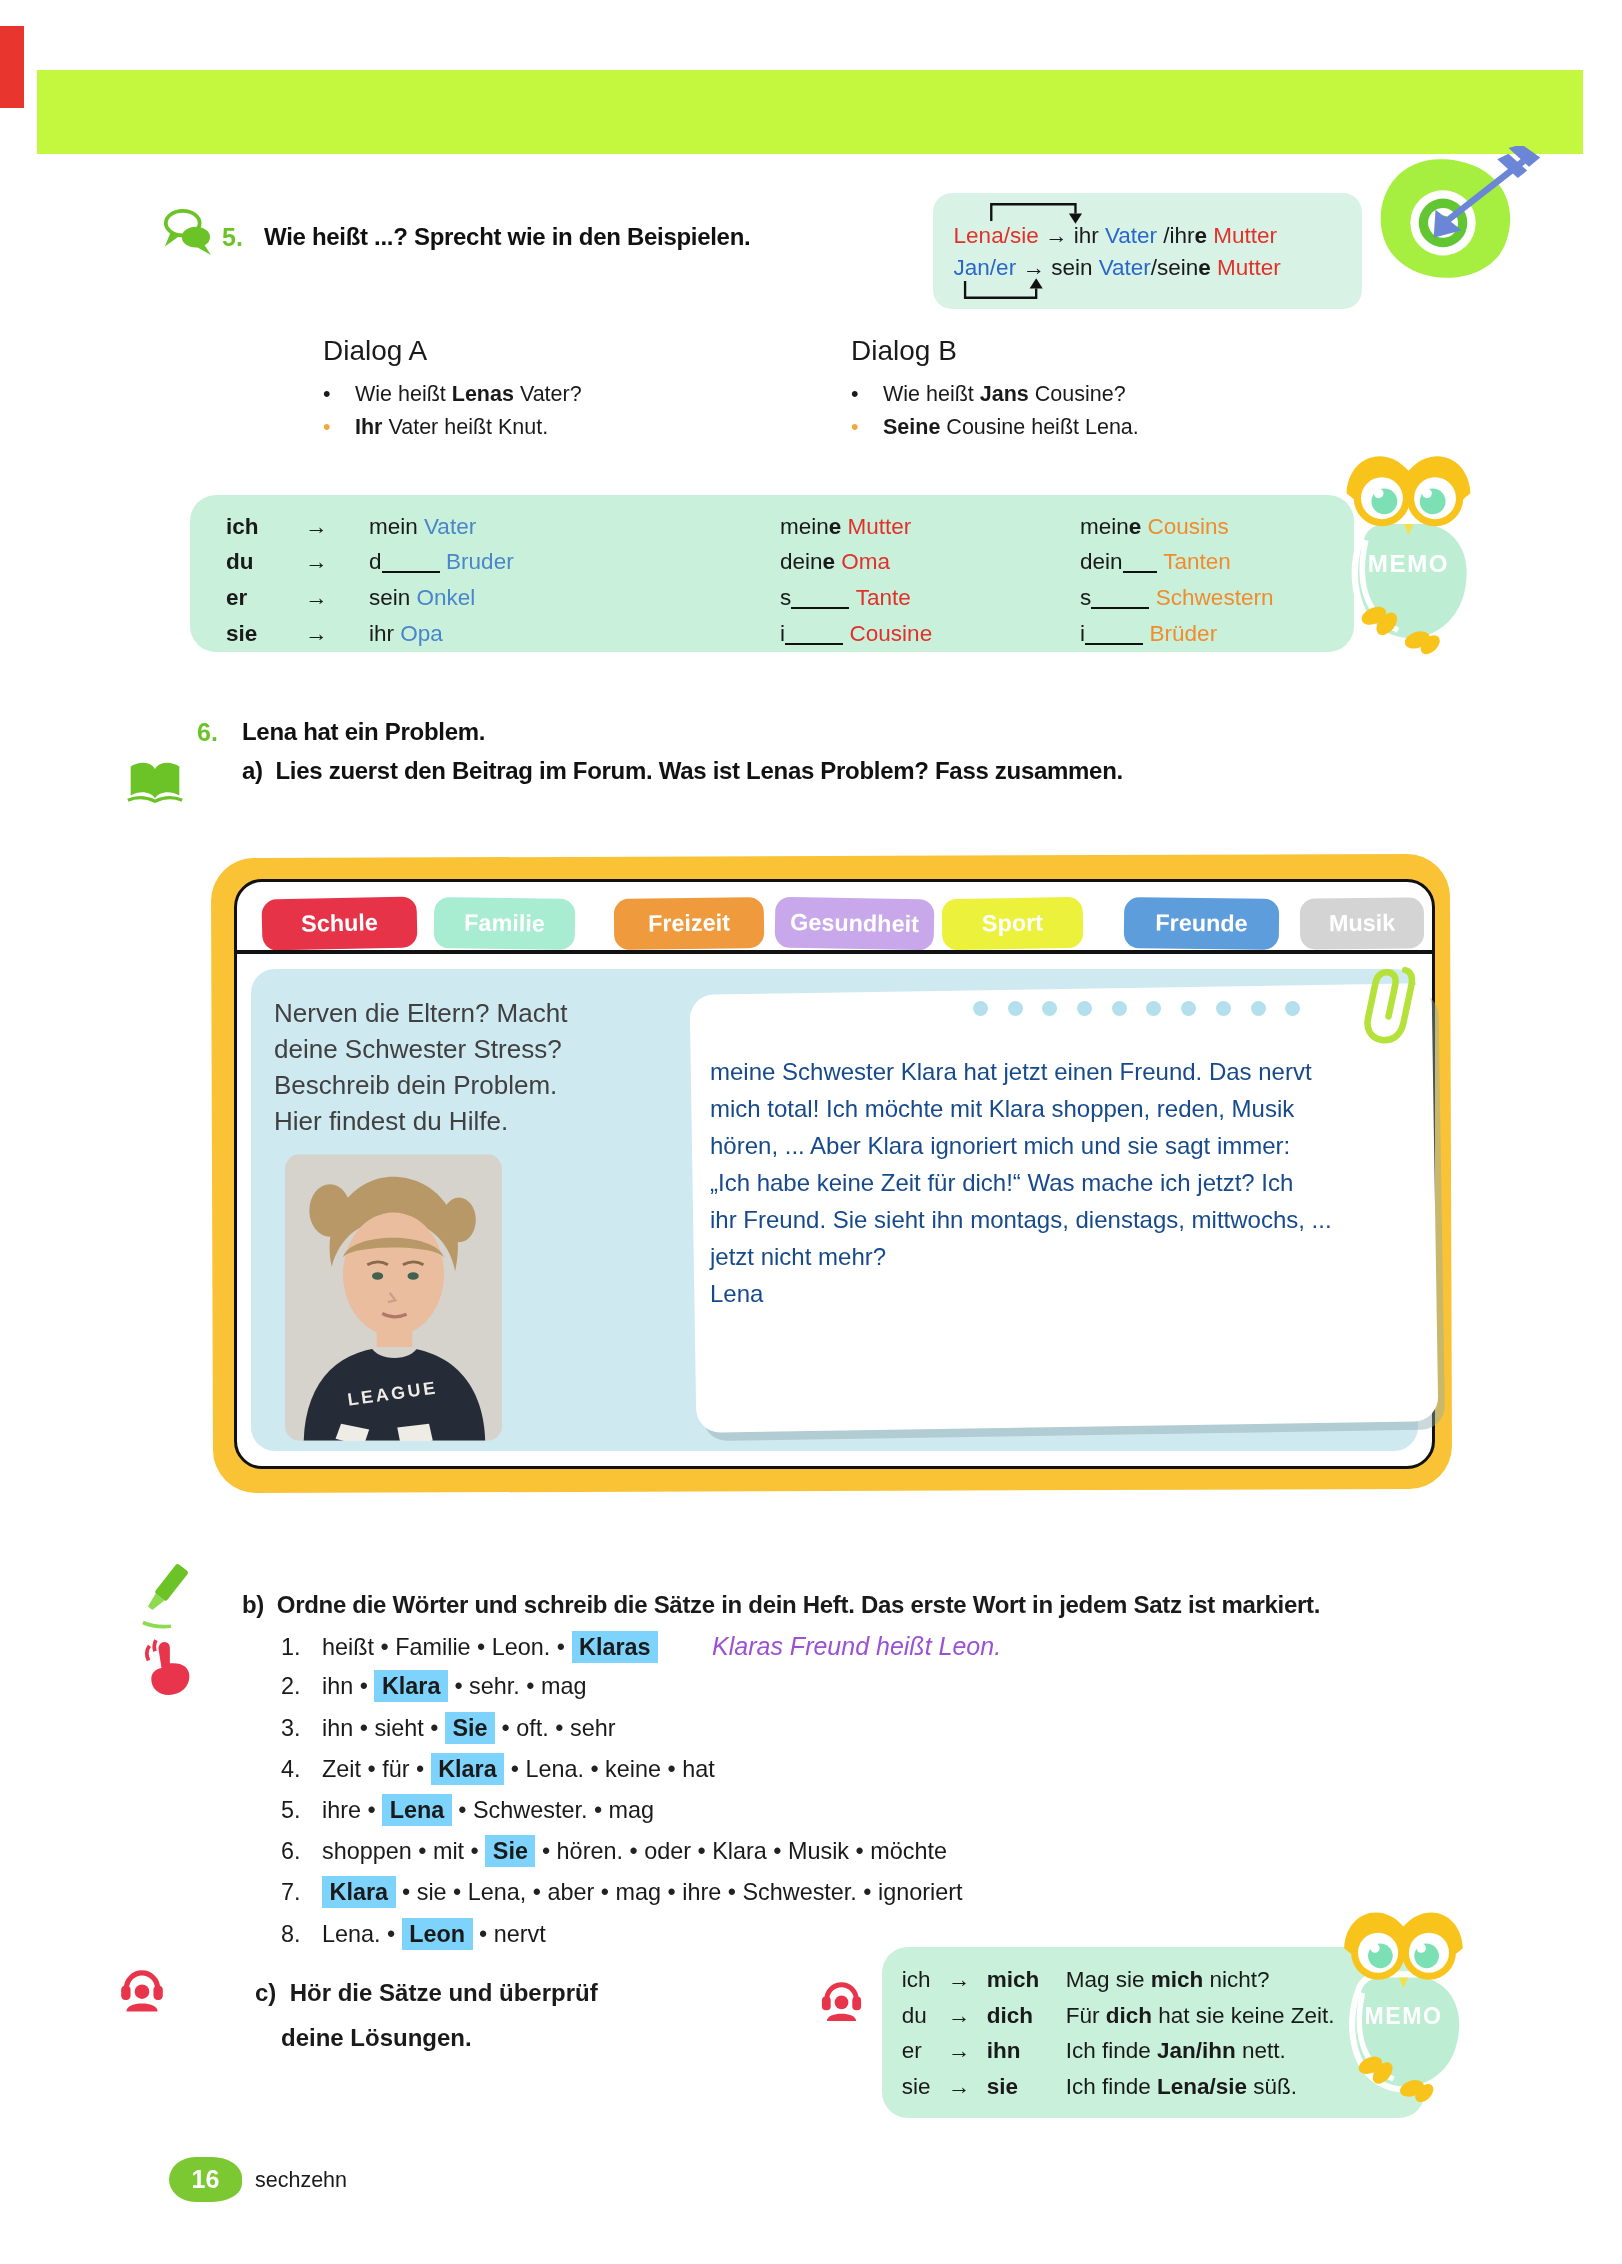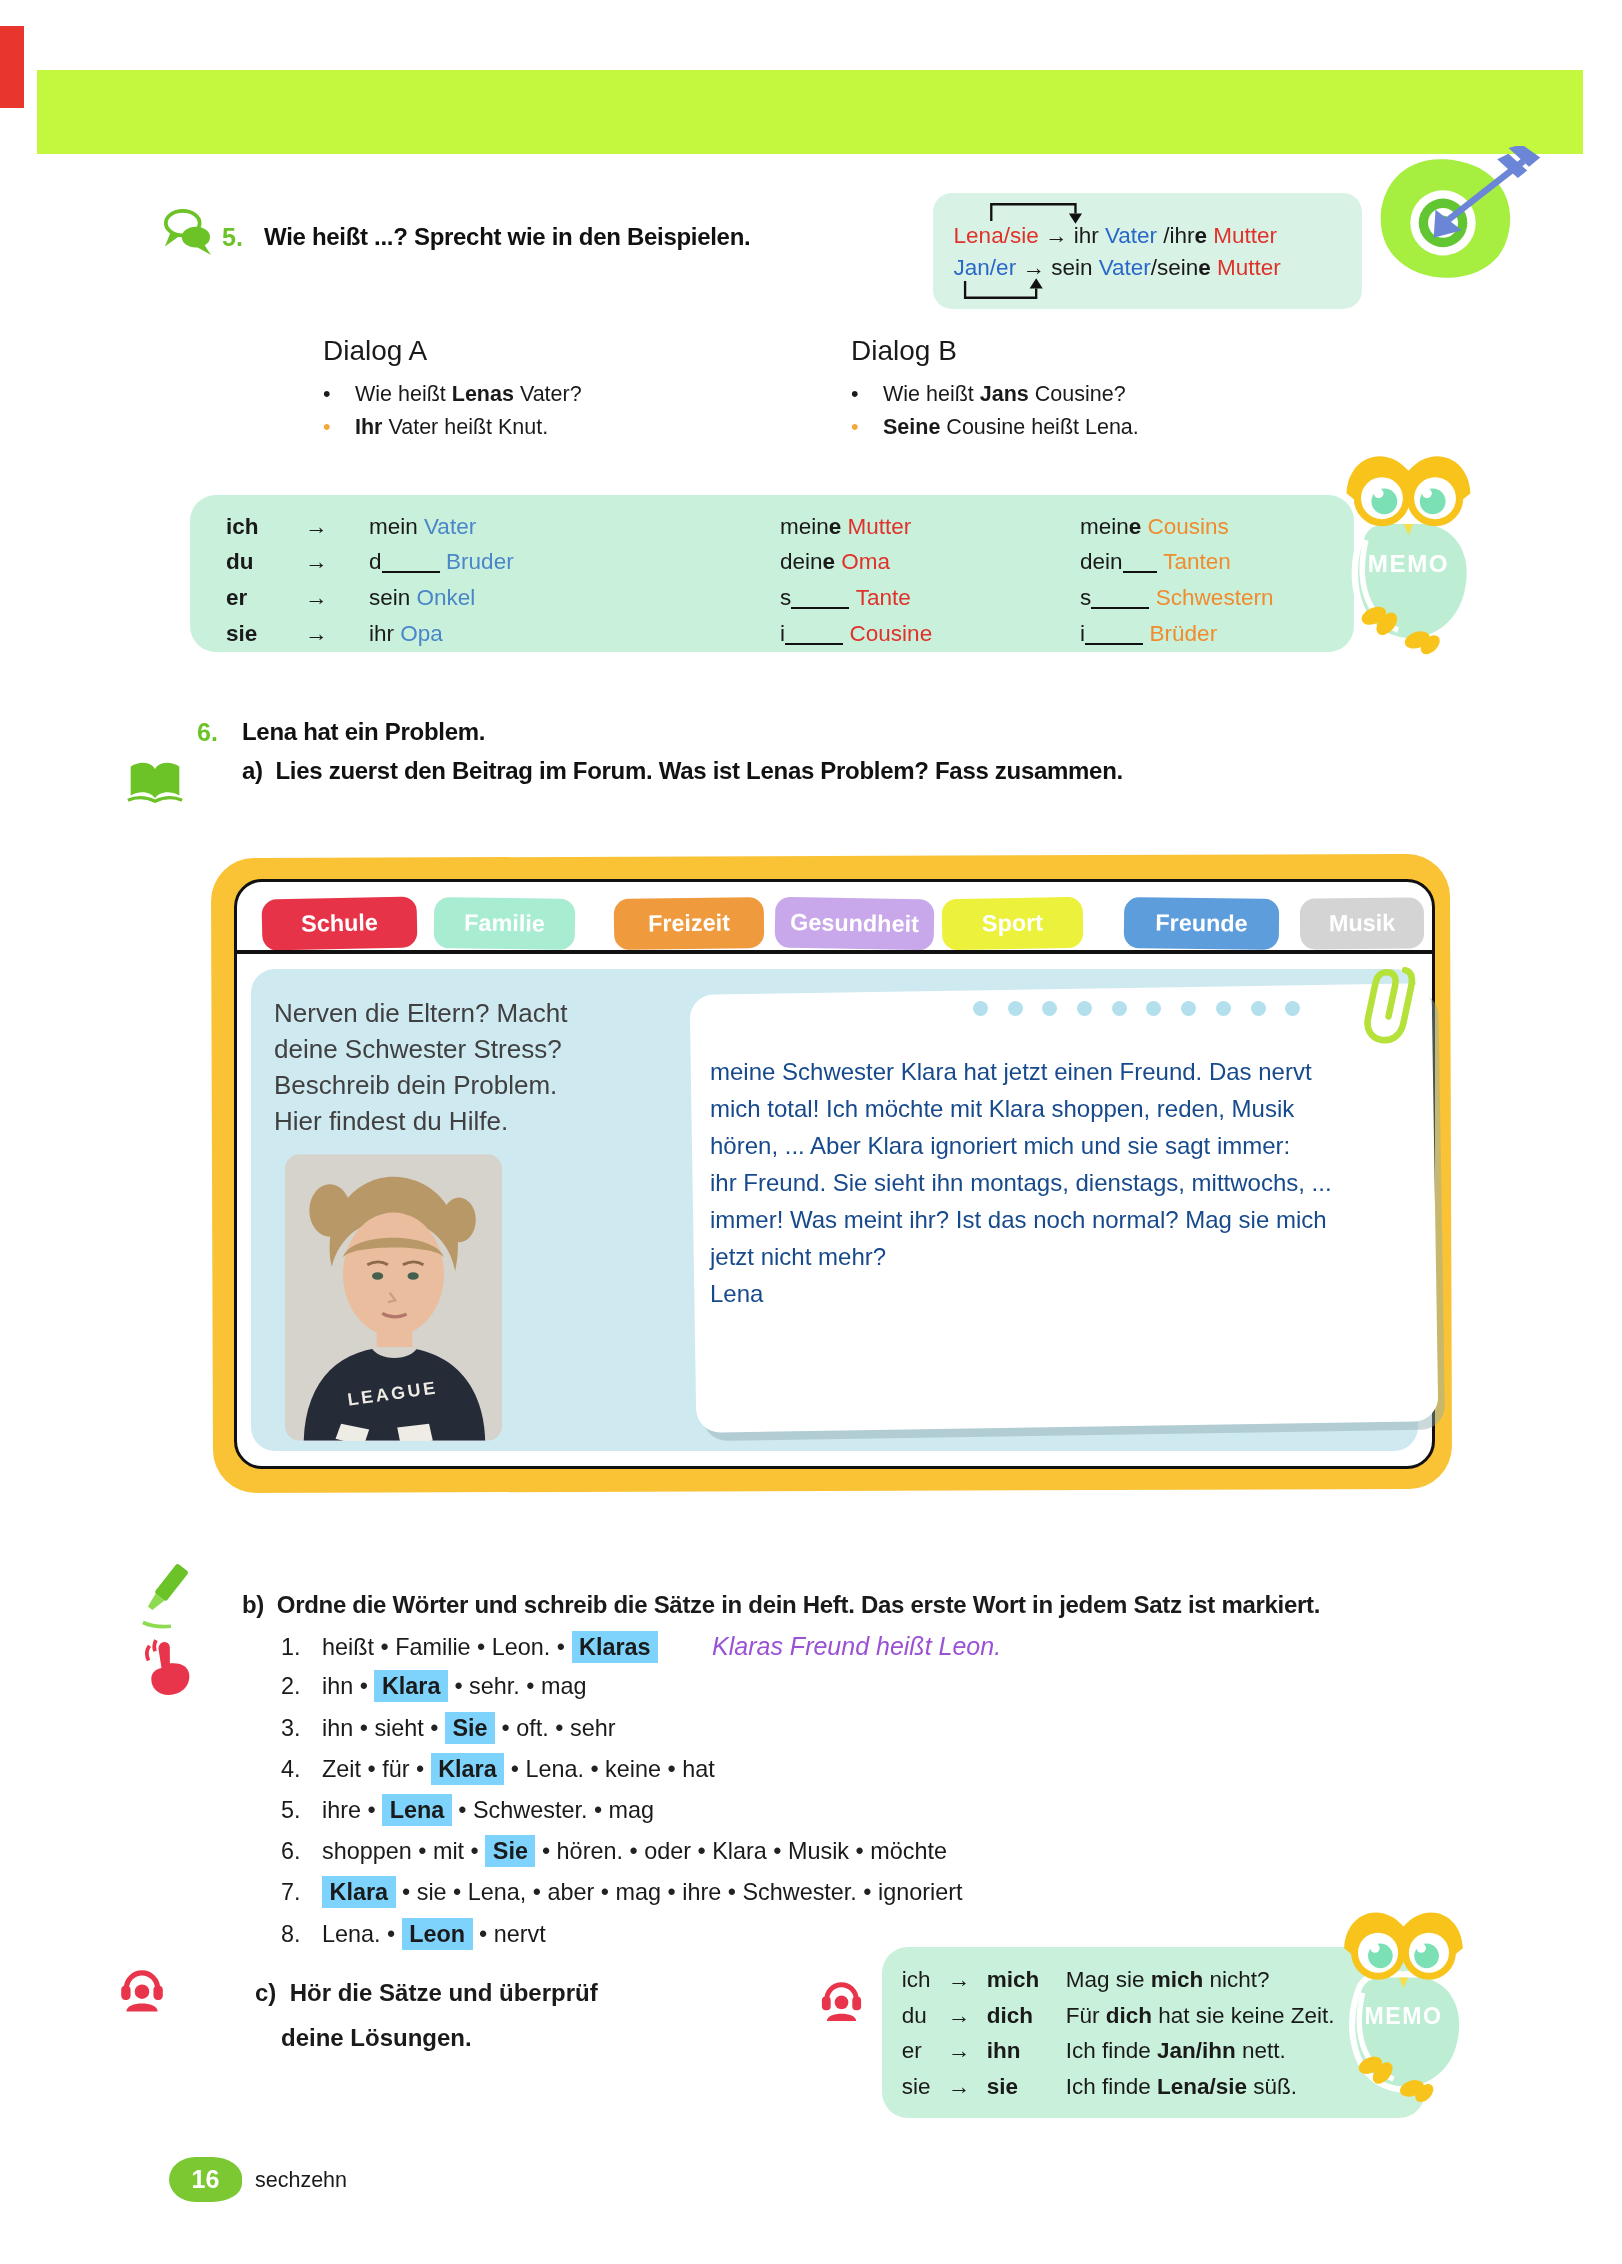--- a/index.html
+++ b/index.html
@@ -241,22 +241,22 @@
     <i></i>
     <i></i>
   </div>
 <svg class="abs" style="left:1366px;top:958px;transform:rotate(12deg)" width="45" height="90" viewBox="0 0 48 96">
   <path d="M34,10 C42,10 44,18 44,26 L44,66 C44,80 35,88 24,88 C13,88 6,80 6,68 L6,30 C6,20 12,16 18,16 C24,16 27,21 27,28 L27,62" fill="none" stroke="#b5e23a" stroke-width="7" stroke-linecap="round"></path>
 </svg>
 <div class="abs post">
   <div>meine Schwester Klara hat jetzt einen Freund. Das nervt</div>
   <div>mich total! Ich möchte mit Klara shoppen, reden, Musik</div>
   <div>hören, ... Aber Klara ignoriert mich und sie sagt immer:</div>
+  <div>„Ich habe keine Zeit für dich!“ Was mache ich jetzt? Ich</div>
   <div>ihr Freund. Sie sieht ihn montags, dienstags, mittwochs, ...</div>
-  <div>immer! Was meint ihr? Ist das noch normal? Mag sie mich</div>
   <div>jetzt nicht mehr?</div>
   <div>Lena</div>
 </div>
 
 <svg class="abs" style="left:139px;top:1559px" width="49" height="71" viewBox="0 0 52 76">
   <g transform="rotate(38 26 36)">
     <rect x="18" y="2" width="16" height="40" rx="3" fill="#6cc327"></rect>
     <path d="M20,42 L32,42 L28,58 L22,58 Z" fill="#8edb52"></path>
   </g>
   <path d="M4,68 Q18,74 34,72" stroke="#8edb52" stroke-width="4" fill="none"></path>

